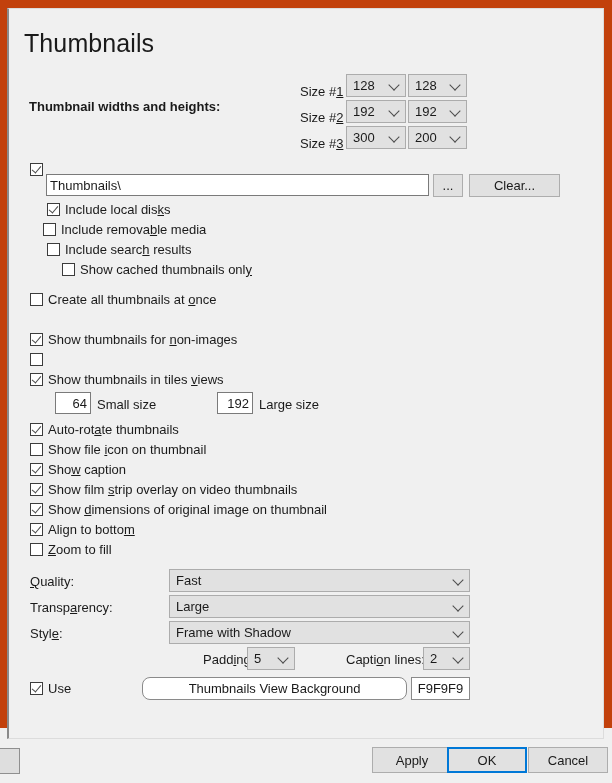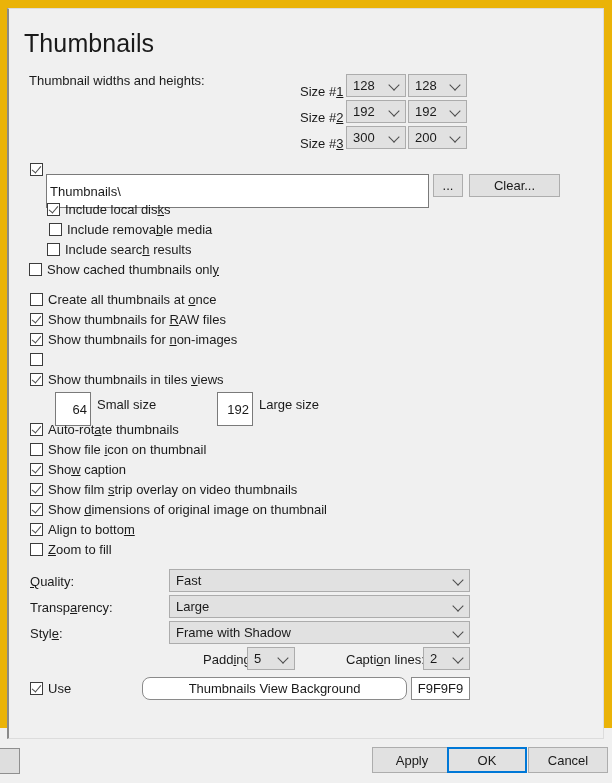--- a/index.html
+++ b/index.html
@@ -4,21 +4,21 @@
 <style>
   html, body {
     margin: 0; padding: 0;
     width: 612px; height: 783px;
     background: #f0f0f0;
     font-family: "Liberation Sans", sans-serif;
     overflow: hidden;
   }
   * { box-sizing: border-box; }
 
-  .root { position: relative; width: 612px; height: 728px; background: #eab308; }
+  .root { position: relative; width: 612px; height: 728px; background: #c2410c; }
 
   
   .panel {
     position: absolute;
     left: 7px; top: 8px; width: 597px; height: 731px;
     border: 1px solid #dcdcdc;
     border-left: 2px solid #8a8a8a;
     background: #f0f0f0;
     overflow: hidden;
   }
@@ -63,21 +63,21 @@
     border-width: 0 1.6px 1.6px 0;
     transform: rotate(40deg);
   }
 
   
   .tinput {
     position: absolute;
     border: 1px solid #7a7a7a;
     background: #ffffff;
     font-size: 13px; color: #1a1a1a;
-    padding: 16px 3px;
+    padding: 4px 3px;
     display: flex; align-items: center;
     height: 22px;
     overflow: hidden;
   }
   .tinput.num { justify-content: flex-end; padding-right: 3px; }
 
   
   .btn {
     position: absolute;
     border: 1px solid #adadad;
@@ -133,21 +133,21 @@
 </style>
 </head>
 <body>
 
 <div class="root">
 
   <div class="panel">
 
     <div class="page-title">Thumbnails</div>
 
-    <div class="lbl abs" style="left:20px; top:64px;">Thumbnail widths and heights:</div>
+    <div class="lbl abs" style="left:20px; top:90px;font-weight:bold;">Thumbnail widths and heights:</div>
 
     <div class="lbl abs" style="left:291px; top:75px;">Size #<u>1</u></div>
     <div class="sel" style="left:337px; top:65px; width:60px;">
       <span>128</span>
       <span class="chev"></span>
     </div>
     <div class="sel" style="left:399px; top:65px; width:59px;">
       <span>128</span>
       <span class="chev"></span>
     </div>
@@ -179,40 +179,36 @@
     <div class="tinput" style="left:37px; top:165px; width:383px;">
       <span>Thumbnails\</span>
     </div>
     <div class="btn" style="left:424px; top:165px; width:30px;">...</div>
     <div class="btn" style="left:460px; top:165px; width:91px;">Clear...</div>
 
     <div class="cb-row" style="left:38px; top:192px;">
       <span class="cbx checked"></span>
       <span class="lbl">Include local dis<u>k</u>s</span>
     </div>
-    <div class="cb-row" style="left:40px; top:212px;">
+    <div class="cb-row" style="left:34px; top:212px;">
       <span class="cbx"></span>
       <span class="lbl">Include remova<u>b</u>le media</span>
     </div>
     <div class="cb-row" style="left:38px; top:232px;">
       <span class="cbx"></span>
       <span class="lbl">Include searc<u>h</u> results</span>
     </div>
-    <div class="cb-row" style="left:20px; top:252px;">
+    <div class="cb-row" style="left:53px; top:252px;">
       <span class="cbx"></span>
       <span class="lbl">Show cached thumbnails onl<u>y</u></span>
     </div>
 
     <div class="cb-row" style="left:21px; top:282px;">
       <span class="cbx"></span>
       <span class="lbl">Create all thumbnails at <u>o</u>nce</span>
-    </div>
-    <div class="cb-row" style="left:21px; top:302px;">
-      <span class="cbx checked"></span>
-      <span class="lbl">Show thumbnails for <u>R</u>AW files</span>
     </div>
     <div class="cb-row" style="left:21px; top:322px;">
       <span class="cbx checked"></span>
       <span class="lbl">Show thumbnails for <u>n</u>on-images</span>
     </div>
     <div class="cb-row" style="left:21px; top:342px;">
       <span class="cbx"></span>
     </div>
     <div class="cb-row" style="left:21px; top:362px;">
       <span class="cbx checked"></span>

